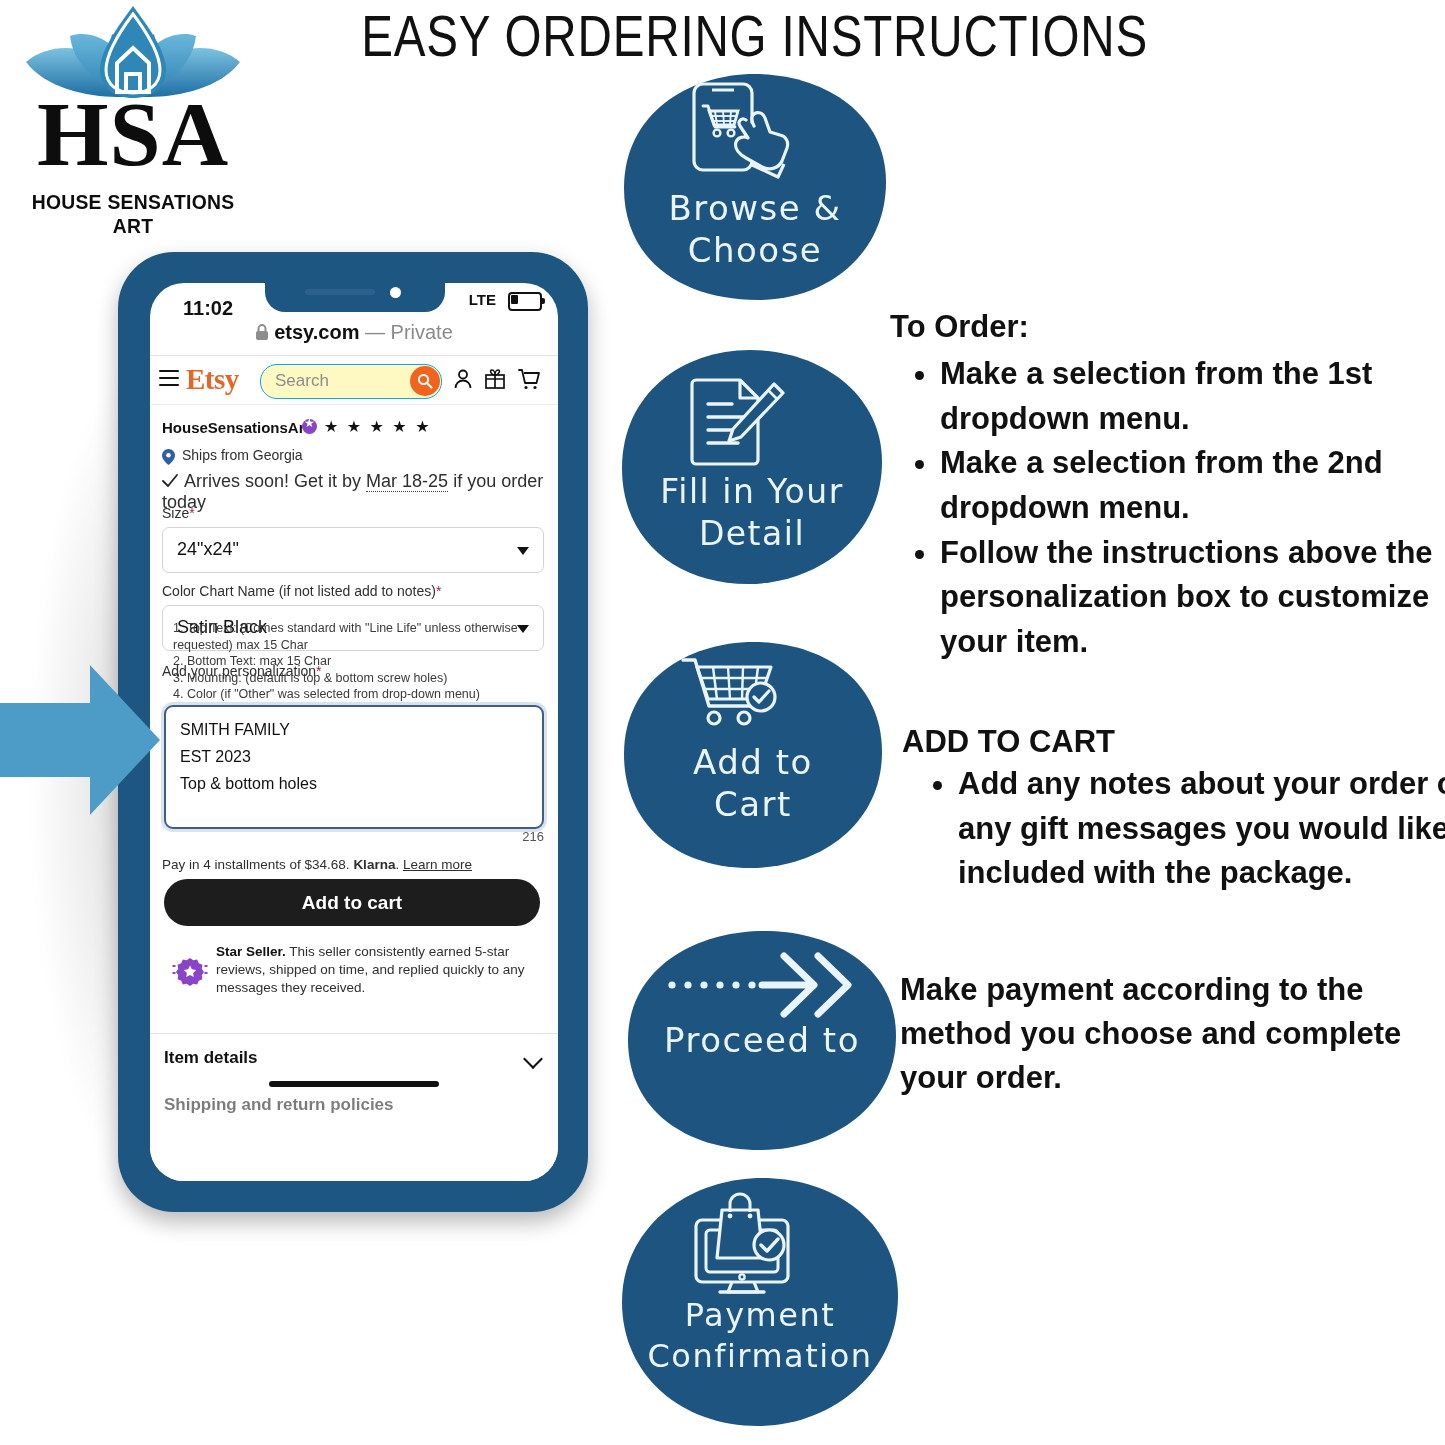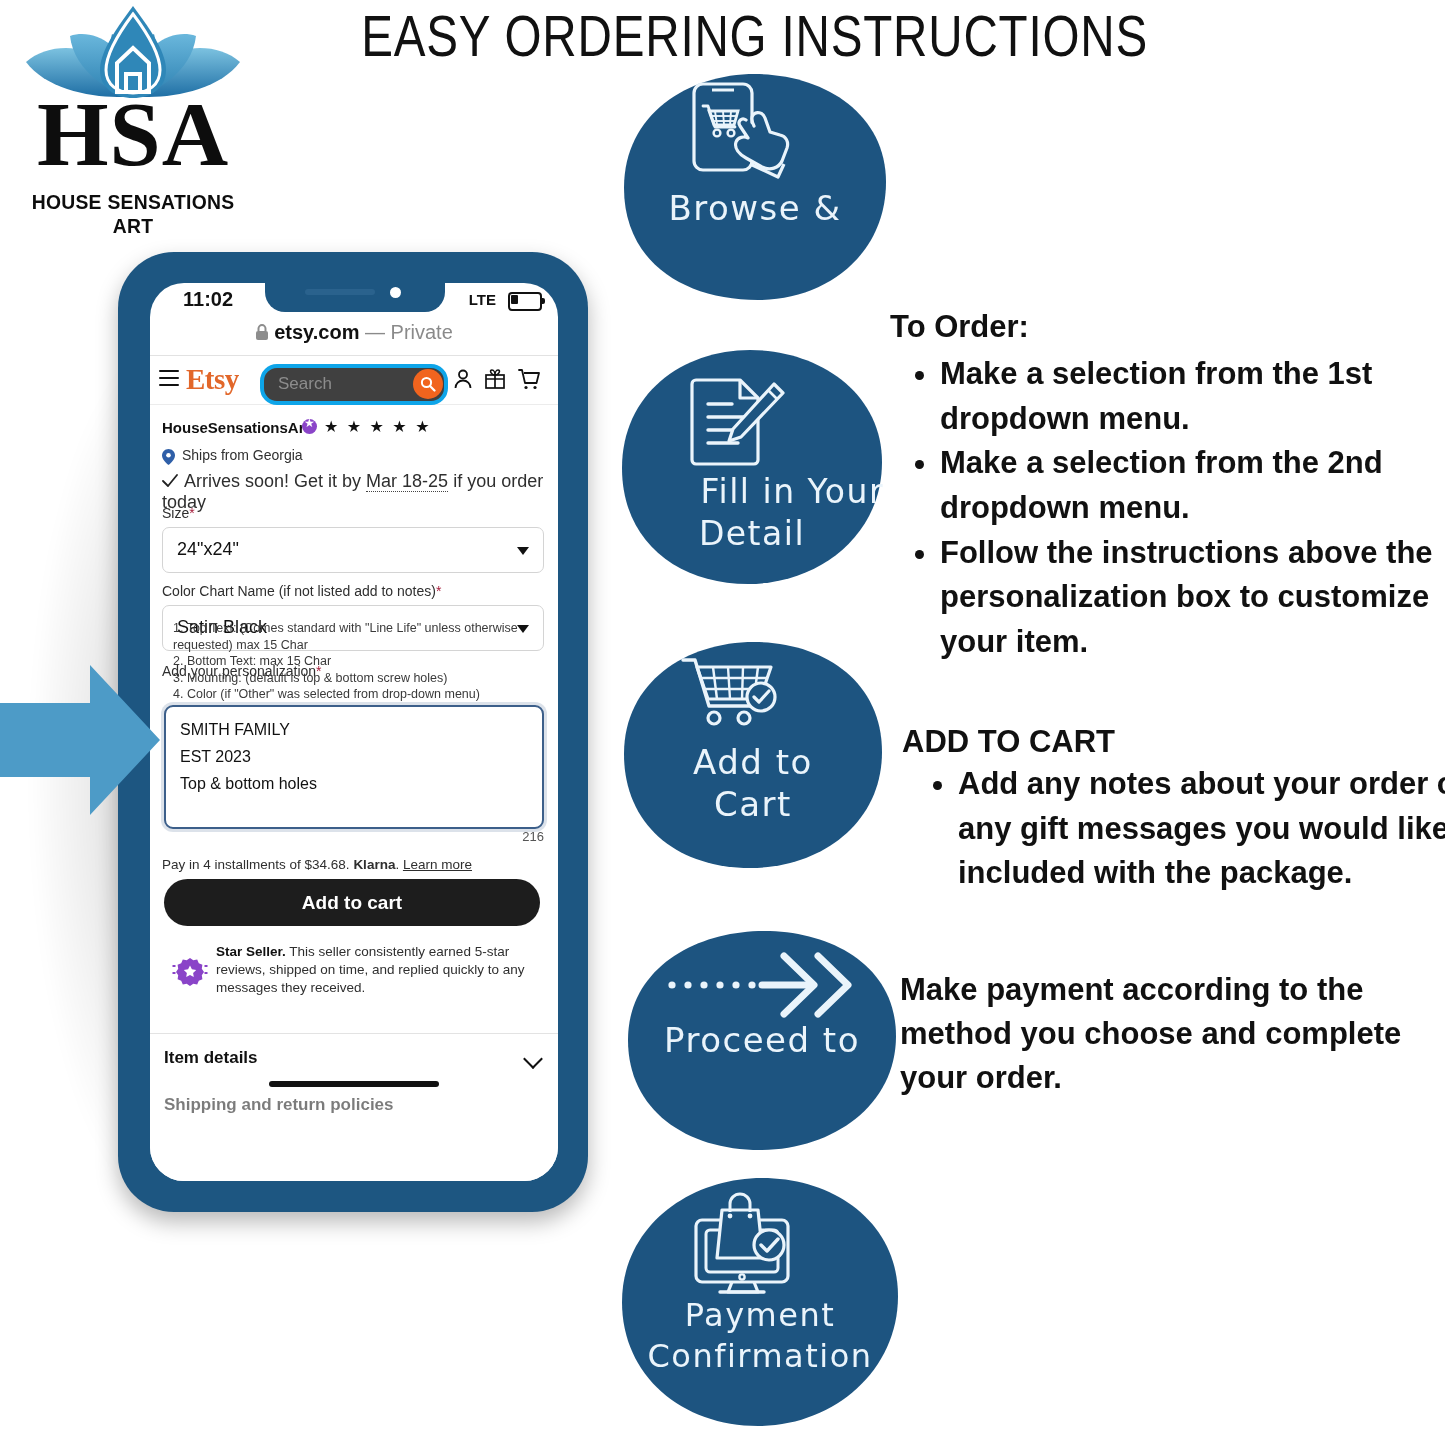--- a/index.html
+++ b/index.html
@@ -63,21 +63,21 @@
     position:absolute;left:40px;top:11px;width:70px;height:6px;
     background:#2a628d;border-radius:3px;
   }
   .notch-cam{
     position:absolute;left:125px;top:9px;width:11px;height:11px;
     background:#ffffff;border-radius:50%;
   }
 
   
   .statusbar{position:absolute;left:0;top:0;width:408px;height:34px;}
-  .st-time{position:absolute;left:33px;top:5px;font-size:20px;font-weight:700;color:#111;}
+  .st-time{position:absolute;left:33px;top:14px;font-size:20px;font-weight:700;color:#111;}
   .st-lte{position:absolute;right:62px;top:8px;font-size:15px;font-weight:700;color:#111;}
   .st-batt{position:absolute;right:16px;top:9px;width:30px;height:15px;border:2px solid #111;border-radius:4px;}
   .st-batt i{position:absolute;left:1px;top:1px;width:7px;height:9px;background:#111;border-radius:1px;display:block;}
   .st-batt:after{content:"";position:absolute;right:-5px;top:4px;width:3px;height:6px;background:#111;border-radius:0 2px 2px 0;}
 
   
   .urlbar{position:absolute;left:0;top:34px;width:408px;height:38px;border-bottom:1px solid #e2e2e2;}
   .urlinner{position:absolute;left:0;top:4px;width:408px;text-align:center;font-size:20px;}
   .urlinner .lock{display:inline-block;vertical-align:-2px;margin-right:5px;}
   .url-dom{font-weight:700;color:#111;}
@@ -86,21 +86,21 @@
   
   .etsyhdr{position:absolute;left:0;top:73px;width:408px;height:48px;background:#fff;border-bottom:1px solid #ececec;}
   .burger{position:absolute;left:9px;top:14px;width:20px;height:16px;}
   .burger span{display:block;height:2px;background:#111;margin-bottom:5px;border-radius:1px;}
   .etsy-logo{
     position:absolute;left:36px;top:7px;font-family:"Liberation Serif",serif;
     font-size:29px;font-weight:700;color:#e2672a;letter-spacing:-0.5px;
   }
   .searchpill{
     position:absolute;left:110px;top:8px;width:180px;height:33px;
-    border:4px solid #0ea5e9;border-radius:17px;background:#404040;
+    border:1px solid #0ea5e9;border-radius:17px;background:#fef9c3;
   }
   .searchpill .ph{position:absolute;left:14px;top:6px;font-size:17px;color:#8d8d8d;}
   .searchbtn{
     position:absolute;right:1px;top:1px;width:30px;height:30px;border-radius:50%;
     background:#f1641e;
   }
   .searchbtn svg{position:absolute;left:7px;top:7px;}
   .hdr-icon{position:absolute;top:12px;}
   .ic-user{left:302px;}
   .ic-gift{left:334px;}
@@ -392,39 +392,40 @@
         <line x1="41" y1="31" x2="40" y2="45" stroke="#eaf4fb" stroke-width="1.9"></line>
         <line x1="21" y1="36" x2="47" y2="36" stroke="#eaf4fb" stroke-width="1.9"></line>
         <line x1="22" y1="41" x2="46" y2="41" stroke="#eaf4fb" stroke-width="1.9"></line>
         <circle cx="27" cy="53" r="3.4" fill="none" stroke="#eaf4fb" stroke-width="2.4"></circle>
         <circle cx="41" cy="53" r="3.4" fill="none" stroke="#eaf4fb" stroke-width="2.4"></circle>
         <path d="M56 40 C 52 37 47 41 50 46 L 58 58 C 54 56 48 57 46 62 C 44 68 49 74 56 78 L 72 87 C 80 91 89 88 92 81 L 97 68 C 99 62 96 56 90 55 L 80 52 L 75 38 C 73 32 66 31 63 35 C 61 38 62 42 64 46" fill="#1d5480" stroke="#eaf4fb" stroke-width="3.2" stroke-linejoin="round" stroke-linecap="round"></path>
         <path d="M60 84 L 88 97 L 94 84" fill="none" stroke="#eaf4fb" stroke-width="3.2" stroke-linejoin="round"></path>
       </svg>
     </div>
     <div class="lbl" style="top:118px;font-size:34px;">Browse &amp;</div>
+    <div class="lbl" style="top:160px;font-size:34px;">Choose</div>
   </div>
 
   <div class="badge" style="left:620px;top:348px;width:264px;height:238px;">
     <svg class="blob" width="264" height="238" viewBox="0 0 264 238">
       <path d="M130 2 C 198 2 262 44 262 114 C 262 188 198 236 128 236 C 56 236 2 192 2 120 C 2 46 62 2 130 2 Z" fill="#1d5480"></path>
     </svg>
     <div class="ic" style="left:68px;top:26px;">
       <svg width="98" height="92" viewBox="0 0 98 92">
         <path d="M8 6 h44 l18 18 v62 a4 4 0 0 1 -4 4 h-58 a4 4 0 0 1 -4 -4 v-76 a4 4 0 0 1 4 -4 Z" fill="none" stroke="#eaf4fb" stroke-width="3.2" stroke-linejoin="round"></path>
         <path d="M52 6 v18 h18" fill="none" stroke="#eaf4fb" stroke-width="3.2" stroke-linejoin="round"></path>
         <line x1="20" y1="30" x2="44" y2="30" stroke="#eaf4fb" stroke-width="3.4" stroke-linecap="round"></line>
         <line x1="20" y1="43" x2="58" y2="43" stroke="#eaf4fb" stroke-width="3.4" stroke-linecap="round"></line>
         <line x1="20" y1="56" x2="58" y2="56" stroke="#eaf4fb" stroke-width="3.4" stroke-linecap="round"></line>
         <line x1="20" y1="69" x2="50" y2="69" stroke="#eaf4fb" stroke-width="3.4" stroke-linecap="round"></line>
         <path d="M86 10 l9 9 -42 44 -12 4 4 -12 Z" fill="#1d5480" stroke="#eaf4fb" stroke-width="3.2" stroke-linejoin="round"></path>
         <line x1="80" y1="16" x2="89" y2="25" stroke="#eaf4fb" stroke-width="2.6"></line>
       </svg>
     </div>
-    <div class="lbl" style="top:126px;font-size:33px;text-align:right;">Fill in Your</div>
+    <div class="lbl" style="top:126px;font-size:33px;">Fill in Your</div>
     <div class="lbl" style="top:168px;font-size:33px;">Detail</div>
   </div>
 
   <div class="badge" style="left:622px;top:640px;width:262px;height:230px;">
     <svg class="blob" width="262" height="230" viewBox="0 0 262 230">
       <path d="M132 2 C 200 2 260 40 260 112 C 260 184 198 228 128 228 C 56 228 2 186 2 114 C 2 42 64 2 132 2 Z" fill="#1d5480"></path>
     </svg>
     <div class="ic" style="left:58px;top:14px;">
       <svg width="100" height="84" viewBox="0 0 100 84">
         <path d="M3 6 h12 l14 46 h44" fill="none" stroke="#eaf4fb" stroke-width="3.4" stroke-linecap="round" stroke-linejoin="round"></path>

